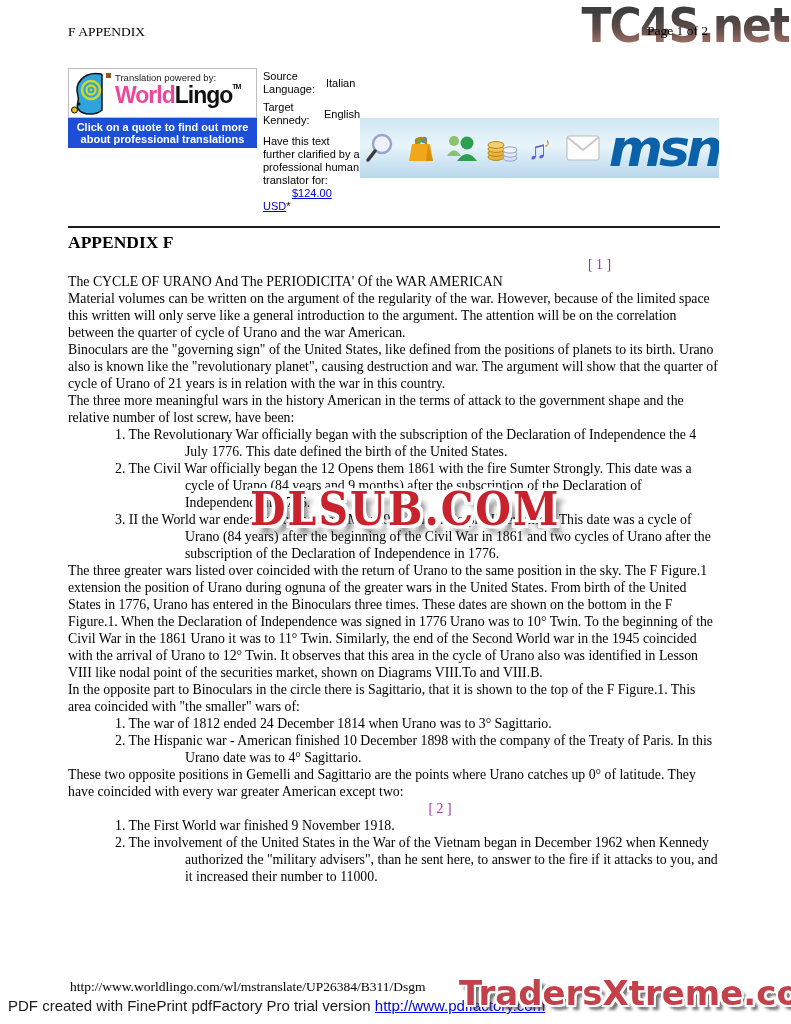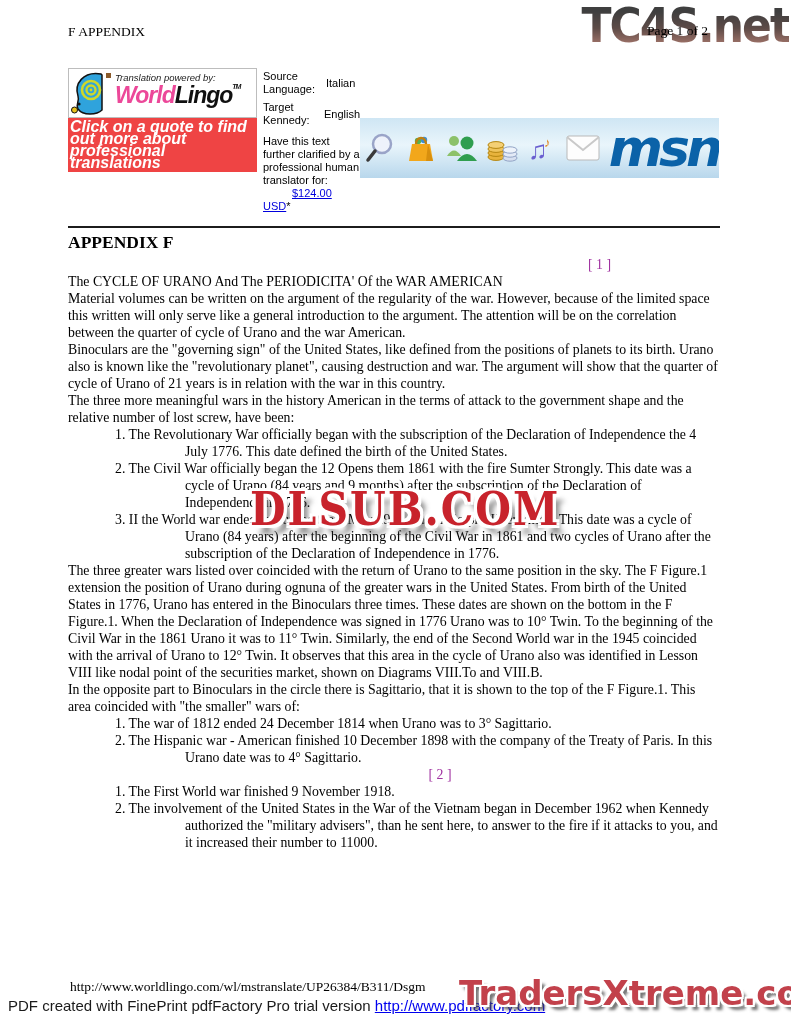--- a/index.html
+++ b/index.html
@@ -13,31 +13,31 @@
   .hdr-left { position:absolute; left:68px; top:24px; font-size:13.5px; }
   .page-num { position:absolute; left:647px; top:23px; font-size:13.5px; z-index:3; }
   .tc4s {
     position:absolute; top:2px; right:2px; z-index:2;
     font-family:"DejaVu Sans", sans-serif; font-weight:bold; font-size:44px;
     letter-spacing:-2px; line-height:1; transform:scaleY(1.08); transform-origin:top;
     background:linear-gradient(180deg,#3f3f3f 20%,#5d4b47 55%,#a5766c 92%);
     -webkit-background-clip:text; background-clip:text; color:transparent;
   }
   
-  .wl-box { position:absolute; left:68px; top:68px; width:189px;font-style:italic; }
+  .wl-box { position:absolute; left:68px; top:68px; width:189px; }
   .wl-top { border:1px solid #bdbdbd; background:#fff; height:50px; position:relative; padding:3px 2px 0 46px; }
   .wl-logo-svg { position:absolute; left:2px; top:2px; }
   .wl-powered { font-family:"Liberation Sans",sans-serif; font-size:9.5px; color:#222; white-space:nowrap; }
   .wl-brand { font-family:"Liberation Sans",sans-serif; font-weight:bold; font-size:23px; letter-spacing:-1px; line-height:1.1; white-space:nowrap; }
   .wl-world { color:#ec4899; }
   .wl-lingo { color:#101010; }
   .wl-tm { font-size:7px; vertical-align:top; color:#101010; font-weight:bold; }
   .wl-banner {
-    background:#ef4444; color:#fff; font-family:"Liberation Sans",sans-serif;
-    font-weight:bold; font-size:16px; line-height:12px; 
+    background:#1d4ed8; color:#fff; font-family:"Liberation Sans",sans-serif;
+    font-weight:bold; font-size:11px; line-height:12px; text-align:center;
     padding:3px 2px; cursor:pointer;
   }
   
   .info { position:absolute; left:263px; top:70px; width:97px; font-family:"Liberation Sans",sans-serif; font-size:11px; line-height:13px; }
   .lang-row { display:flex; margin-bottom:5px; }
   .lang-label { width:58px; }
   .lang-value { margin-left:5px; align-self:center; }
   .offer { margin-top:8px; }
   .offer-link { color:#0000DD; text-decoration:underline; cursor:pointer;margin-left:29px; }
   
@@ -192,20 +192,21 @@
       <li>The Revolutionary War officially began with the subscription of the Declaration of Independence the 4 July 1776. This date defined the birth of the United States.</li>
       <li>The Civil War officially began the 12 Opens them 1861 with the fire Sumter Strongly. This date was a cycle of Urano (84 years and 9 months) after the subscription of the Declaration of Independence in 1776.</li>
       <li>II the World war ended in Europe the 8 May 1945 when Adolph Hitler killed. This date was a cycle of Urano (84 years) after the beginning of the Civil War in 1861 and two cycles of Urano after the subscription of the Declaration of Independence in 1776.</li>
     </ol>
     <p>The three greater wars listed over coincided with the return of Urano to the same position in the sky. The F Figure.1 extension the position of Urano during ognuna of the greater wars in the United States. From birth of the United States in 1776, Urano has entered in the Binoculars three times. These dates are shown on the bottom in the F Figure.1. When the Declaration of Independence was signed in 1776 Urano was to 10° Twin. To the beginning of the Civil War in the 1861 Urano it was to 11° Twin. Similarly, the end of the Second World war in the 1945 coincided with the arrival of Urano to 12° Twin. It observes that this area in the cycle of Urano also was identified in Lesson VIII like nodal point of the securities market, shown on Diagrams VIII.To and VIII.B.</p>
     <p>In the opposite part to Binoculars in the circle there is Sagittario, that it is shown to the top of the F Figure.1. This area coincided with "the smaller" wars of:</p>
     <ol class="doc-list">
       <li>The war of 1812 ended 24 December 1814 when Urano was to 3° Sagittario.</li>
       <li>The Hispanic war - American finished 10 December 1898 with the company of the Treaty of Paris. In this Urano date was to 4° Sagittario.</li>
     </ol>
+    <p>These two opposite positions in Gemelli and Sagittario are the points where Urano catches up 0° of latitude. They have coincided with every war greater American except two:</p>
     <div class="marker marker-2">[ 2 ]</div>
     <ol class="doc-list">
       <li>The First World war finished 9 November 1918.</li>
       <li>The involvement of the United States in the War of the Vietnam began in December 1962 when Kennedy authorized the "military advisers", than he sent here, to answer to the fire if it attacks to you, and it increased their number to 11000.</li>
     </ol>
   </div>
 
   <div class="dlsub">DLSUB.COM</div>
 
   <div class="f-url">http://www.worldlingo.com/wl/mstranslate/UP26384/B311/Dsgm</div>

